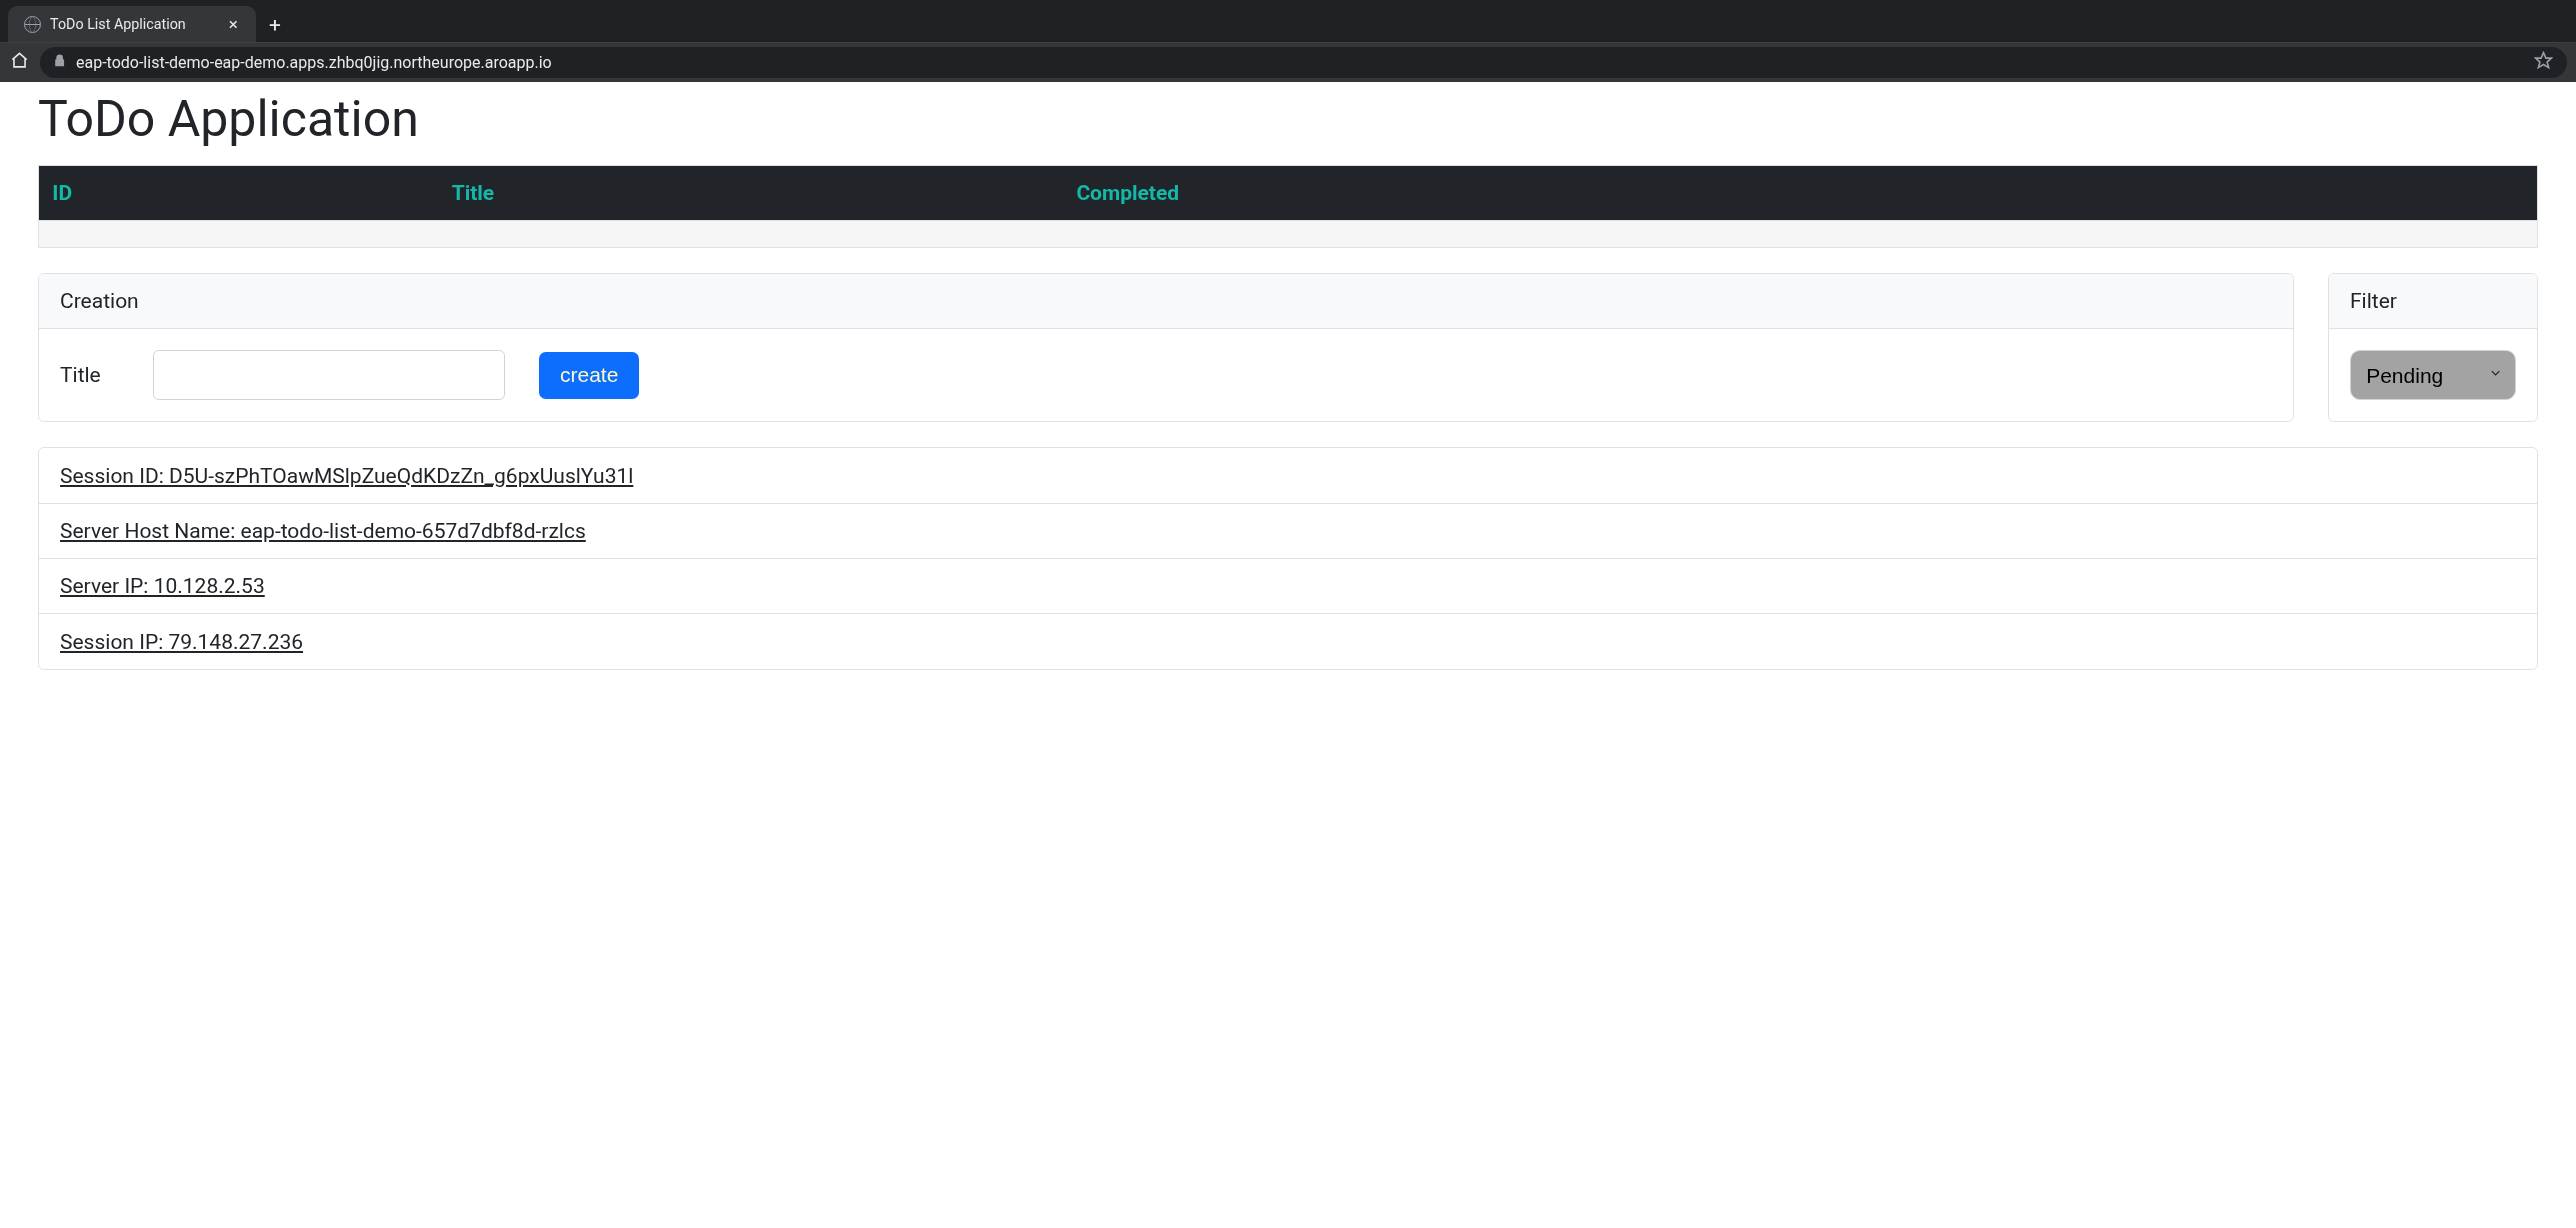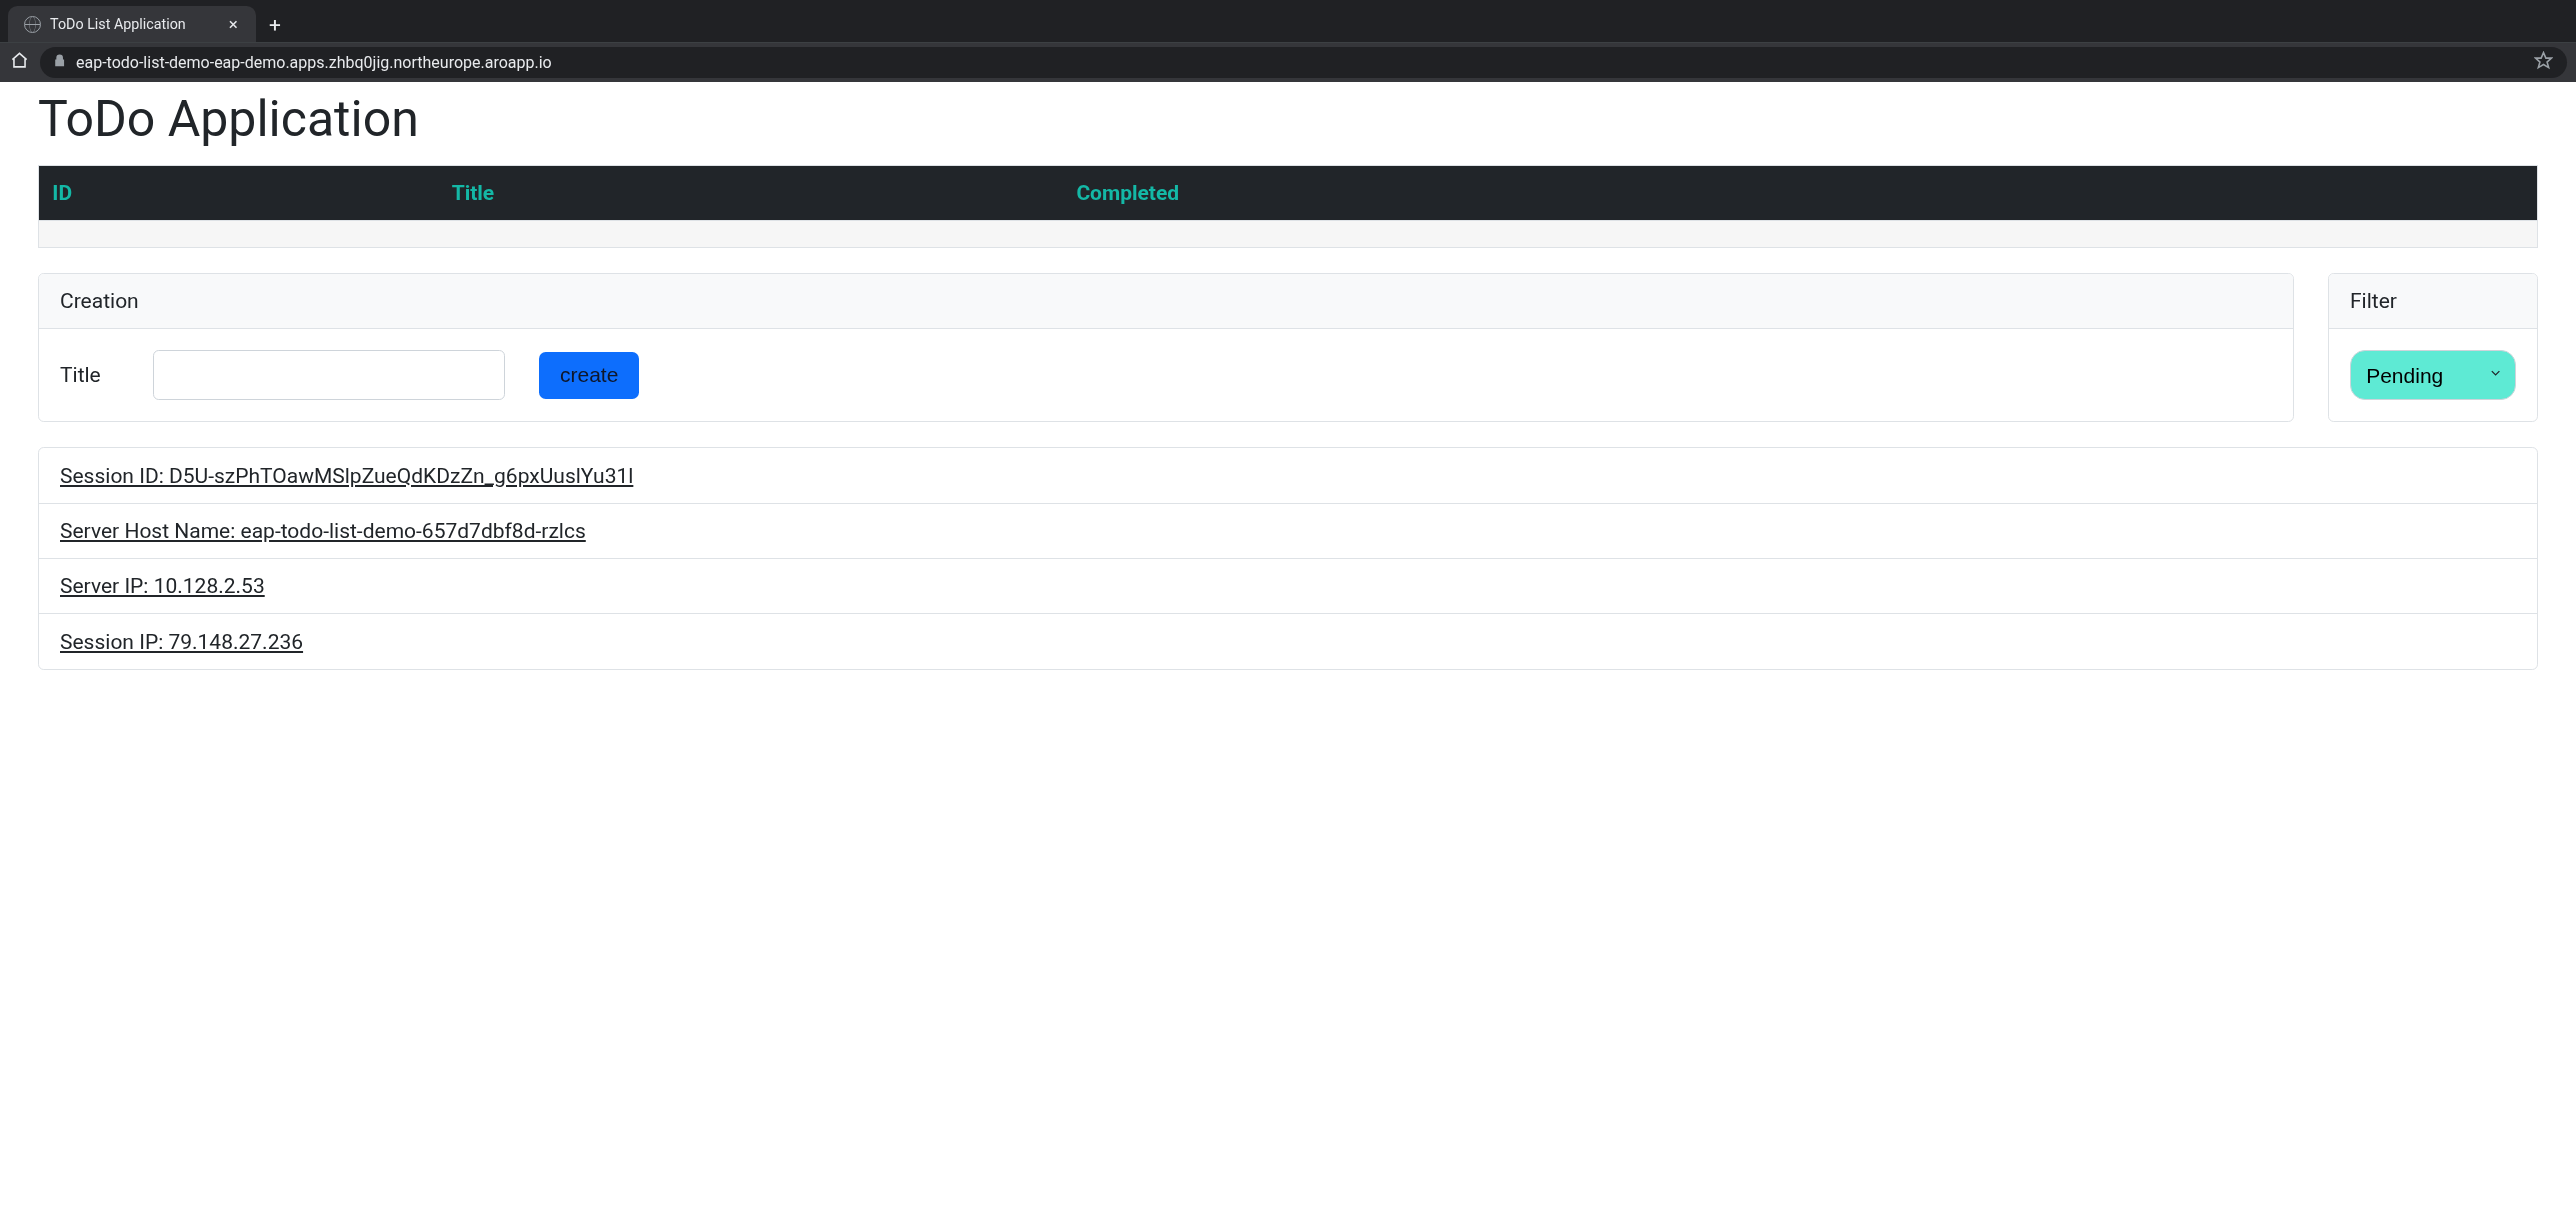--- a/index.html
+++ b/index.html
@@ -155,39 +155,39 @@
   .text-input {
     border: 1px solid #ced4da;
     border-radius: 5.7px;
     height: 50px;
     width: 352px;
     padding: 0 11.4px;
     font-size: 19px;
   }
   .btn-primary {
     background: #0d6efd;
-    color: #0f172a;
+    color: #fef9c3;
     border: none;
     border-radius: 6.7px;
     padding: 11.4px 21px;
     font-size: 21px;
     cursor: pointer;
     margin-left: 17px;
   }
   .select-wrap {
     position: relative;
   }
   .select {
     width: 100%;
     border: 1px solid #ced4da;
-    border-radius: 15px;
+    border-radius: 10px;
     height: 50px;
     padding: 0 38px 0 15.2px;
     font-size: 21px;
-    background: #5eead4;
+    background: #a3a3a3;
     appearance: none;
     cursor: pointer;
   }
   .select-chevron {
     position: absolute;
     right: 13.3px;
     top: 50%;
     transform: translateY(-50%);
     pointer-events: none;
   }

